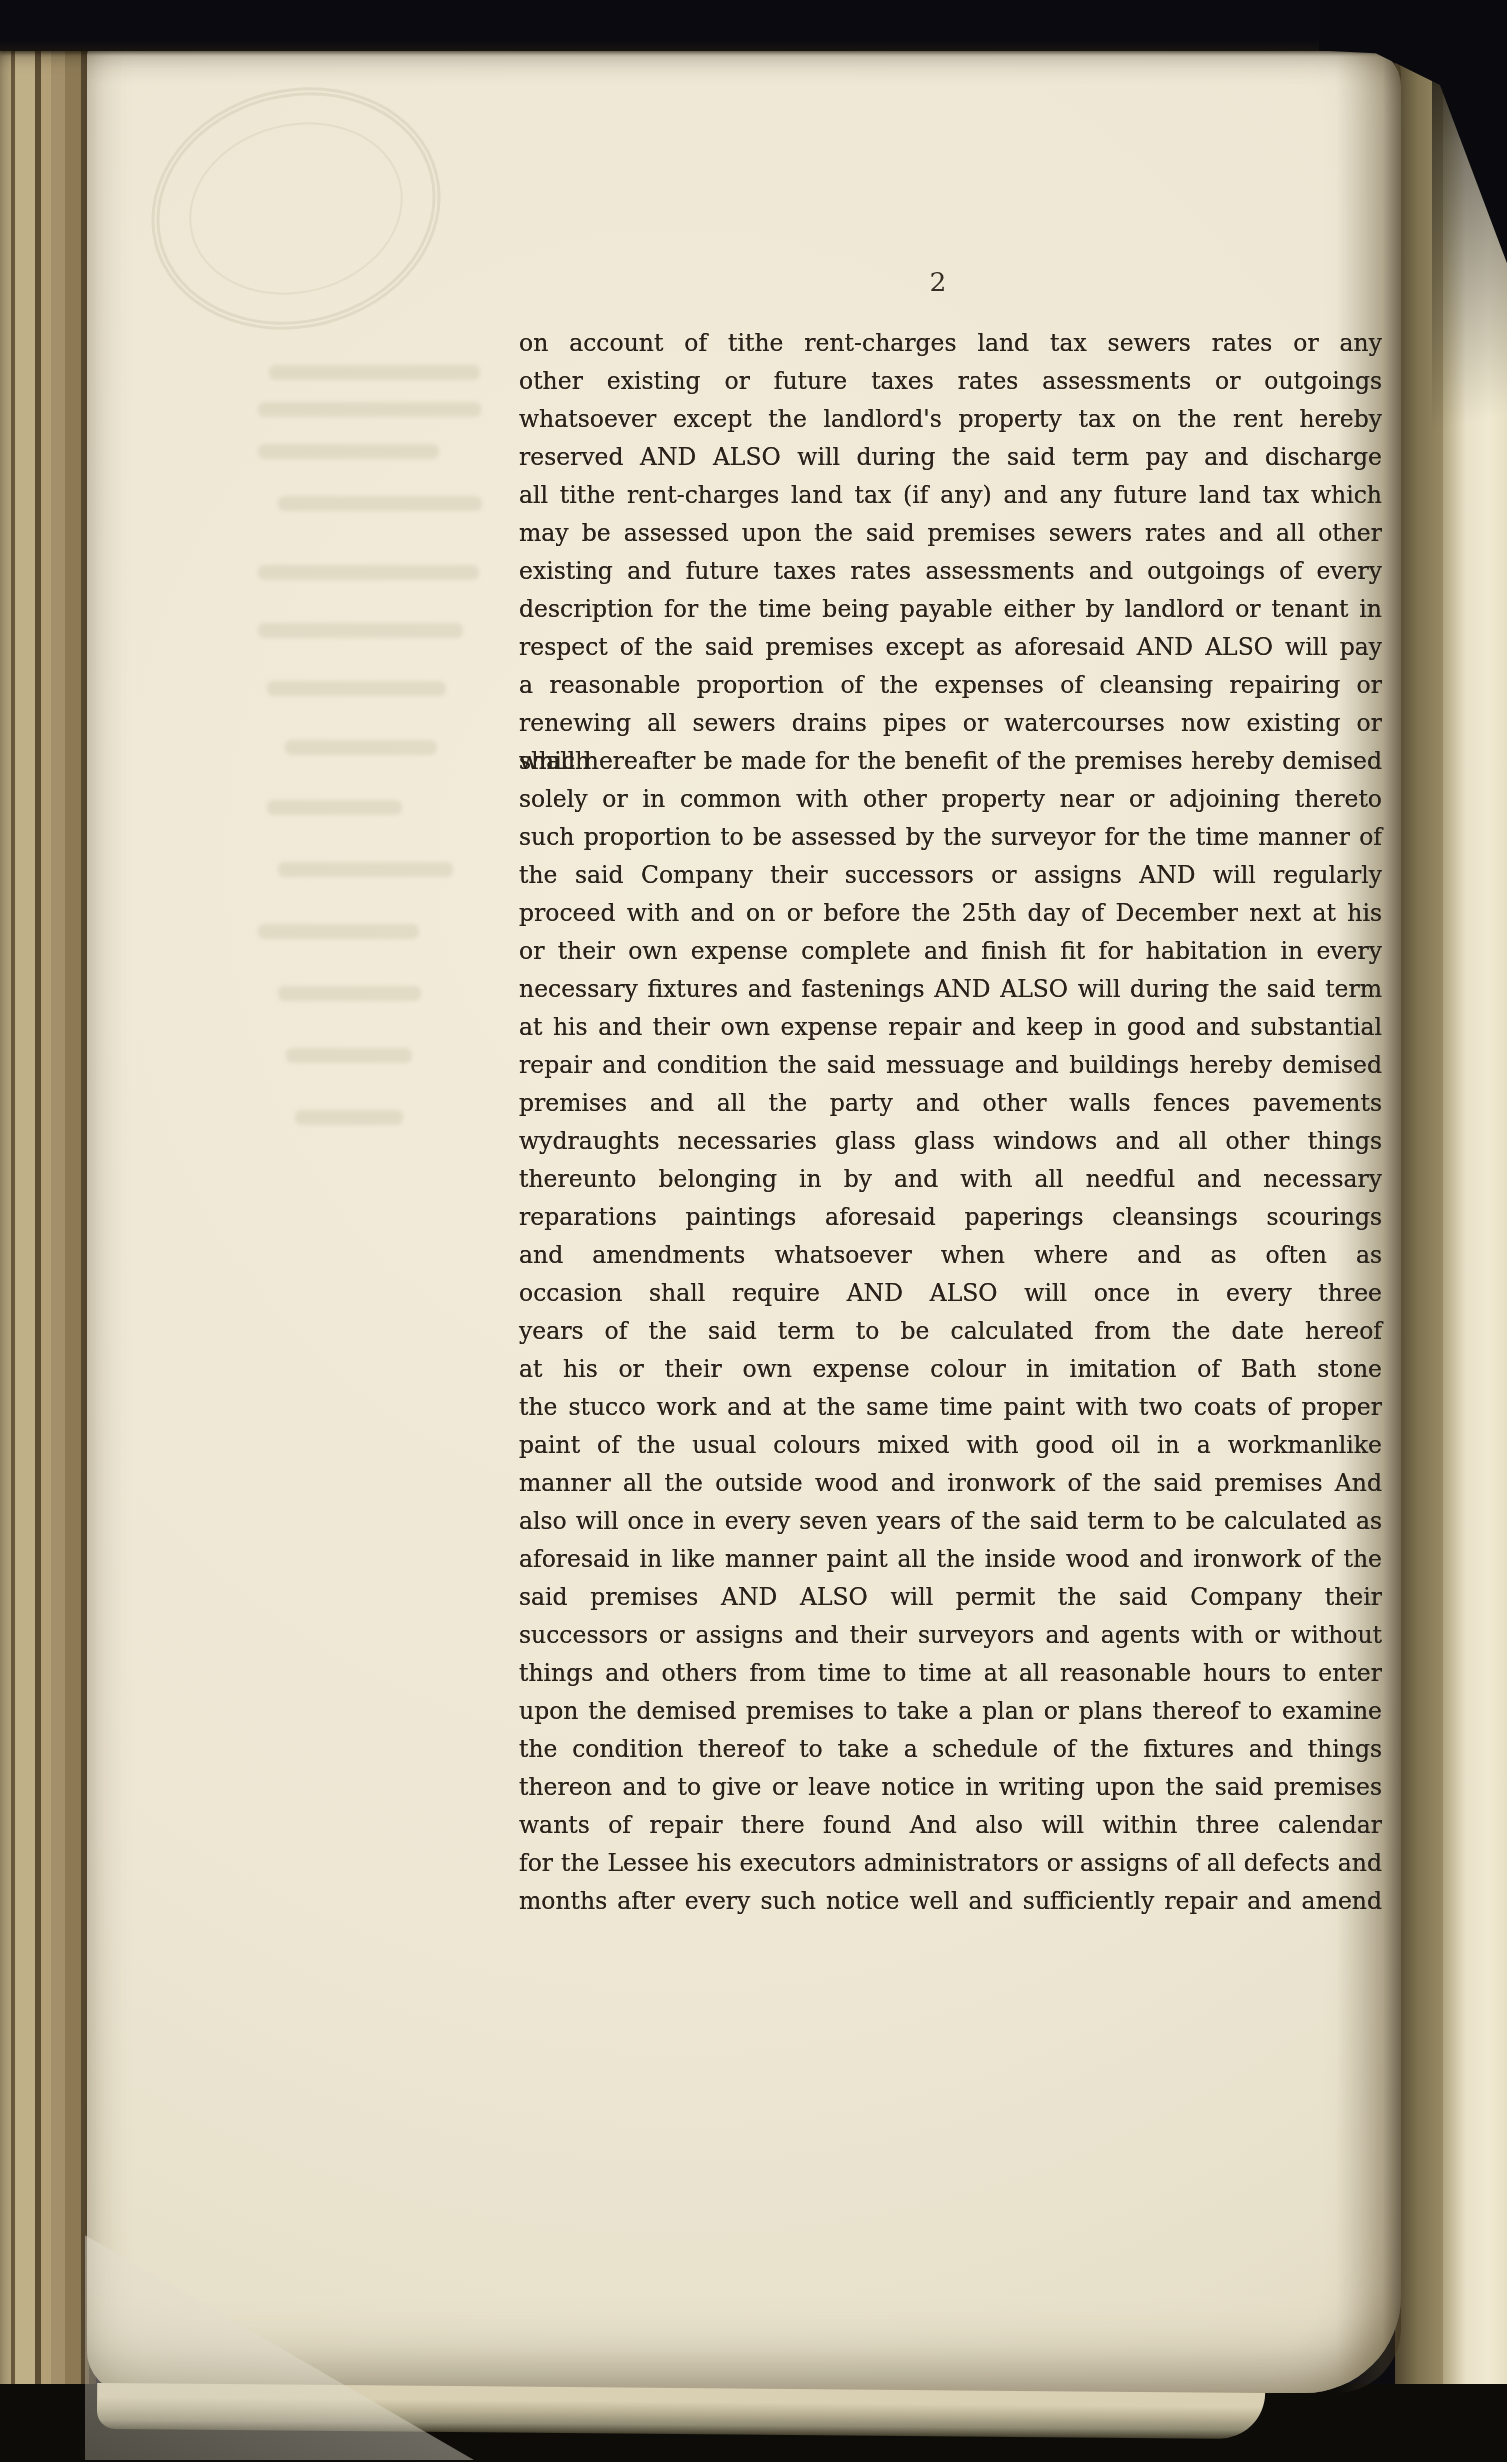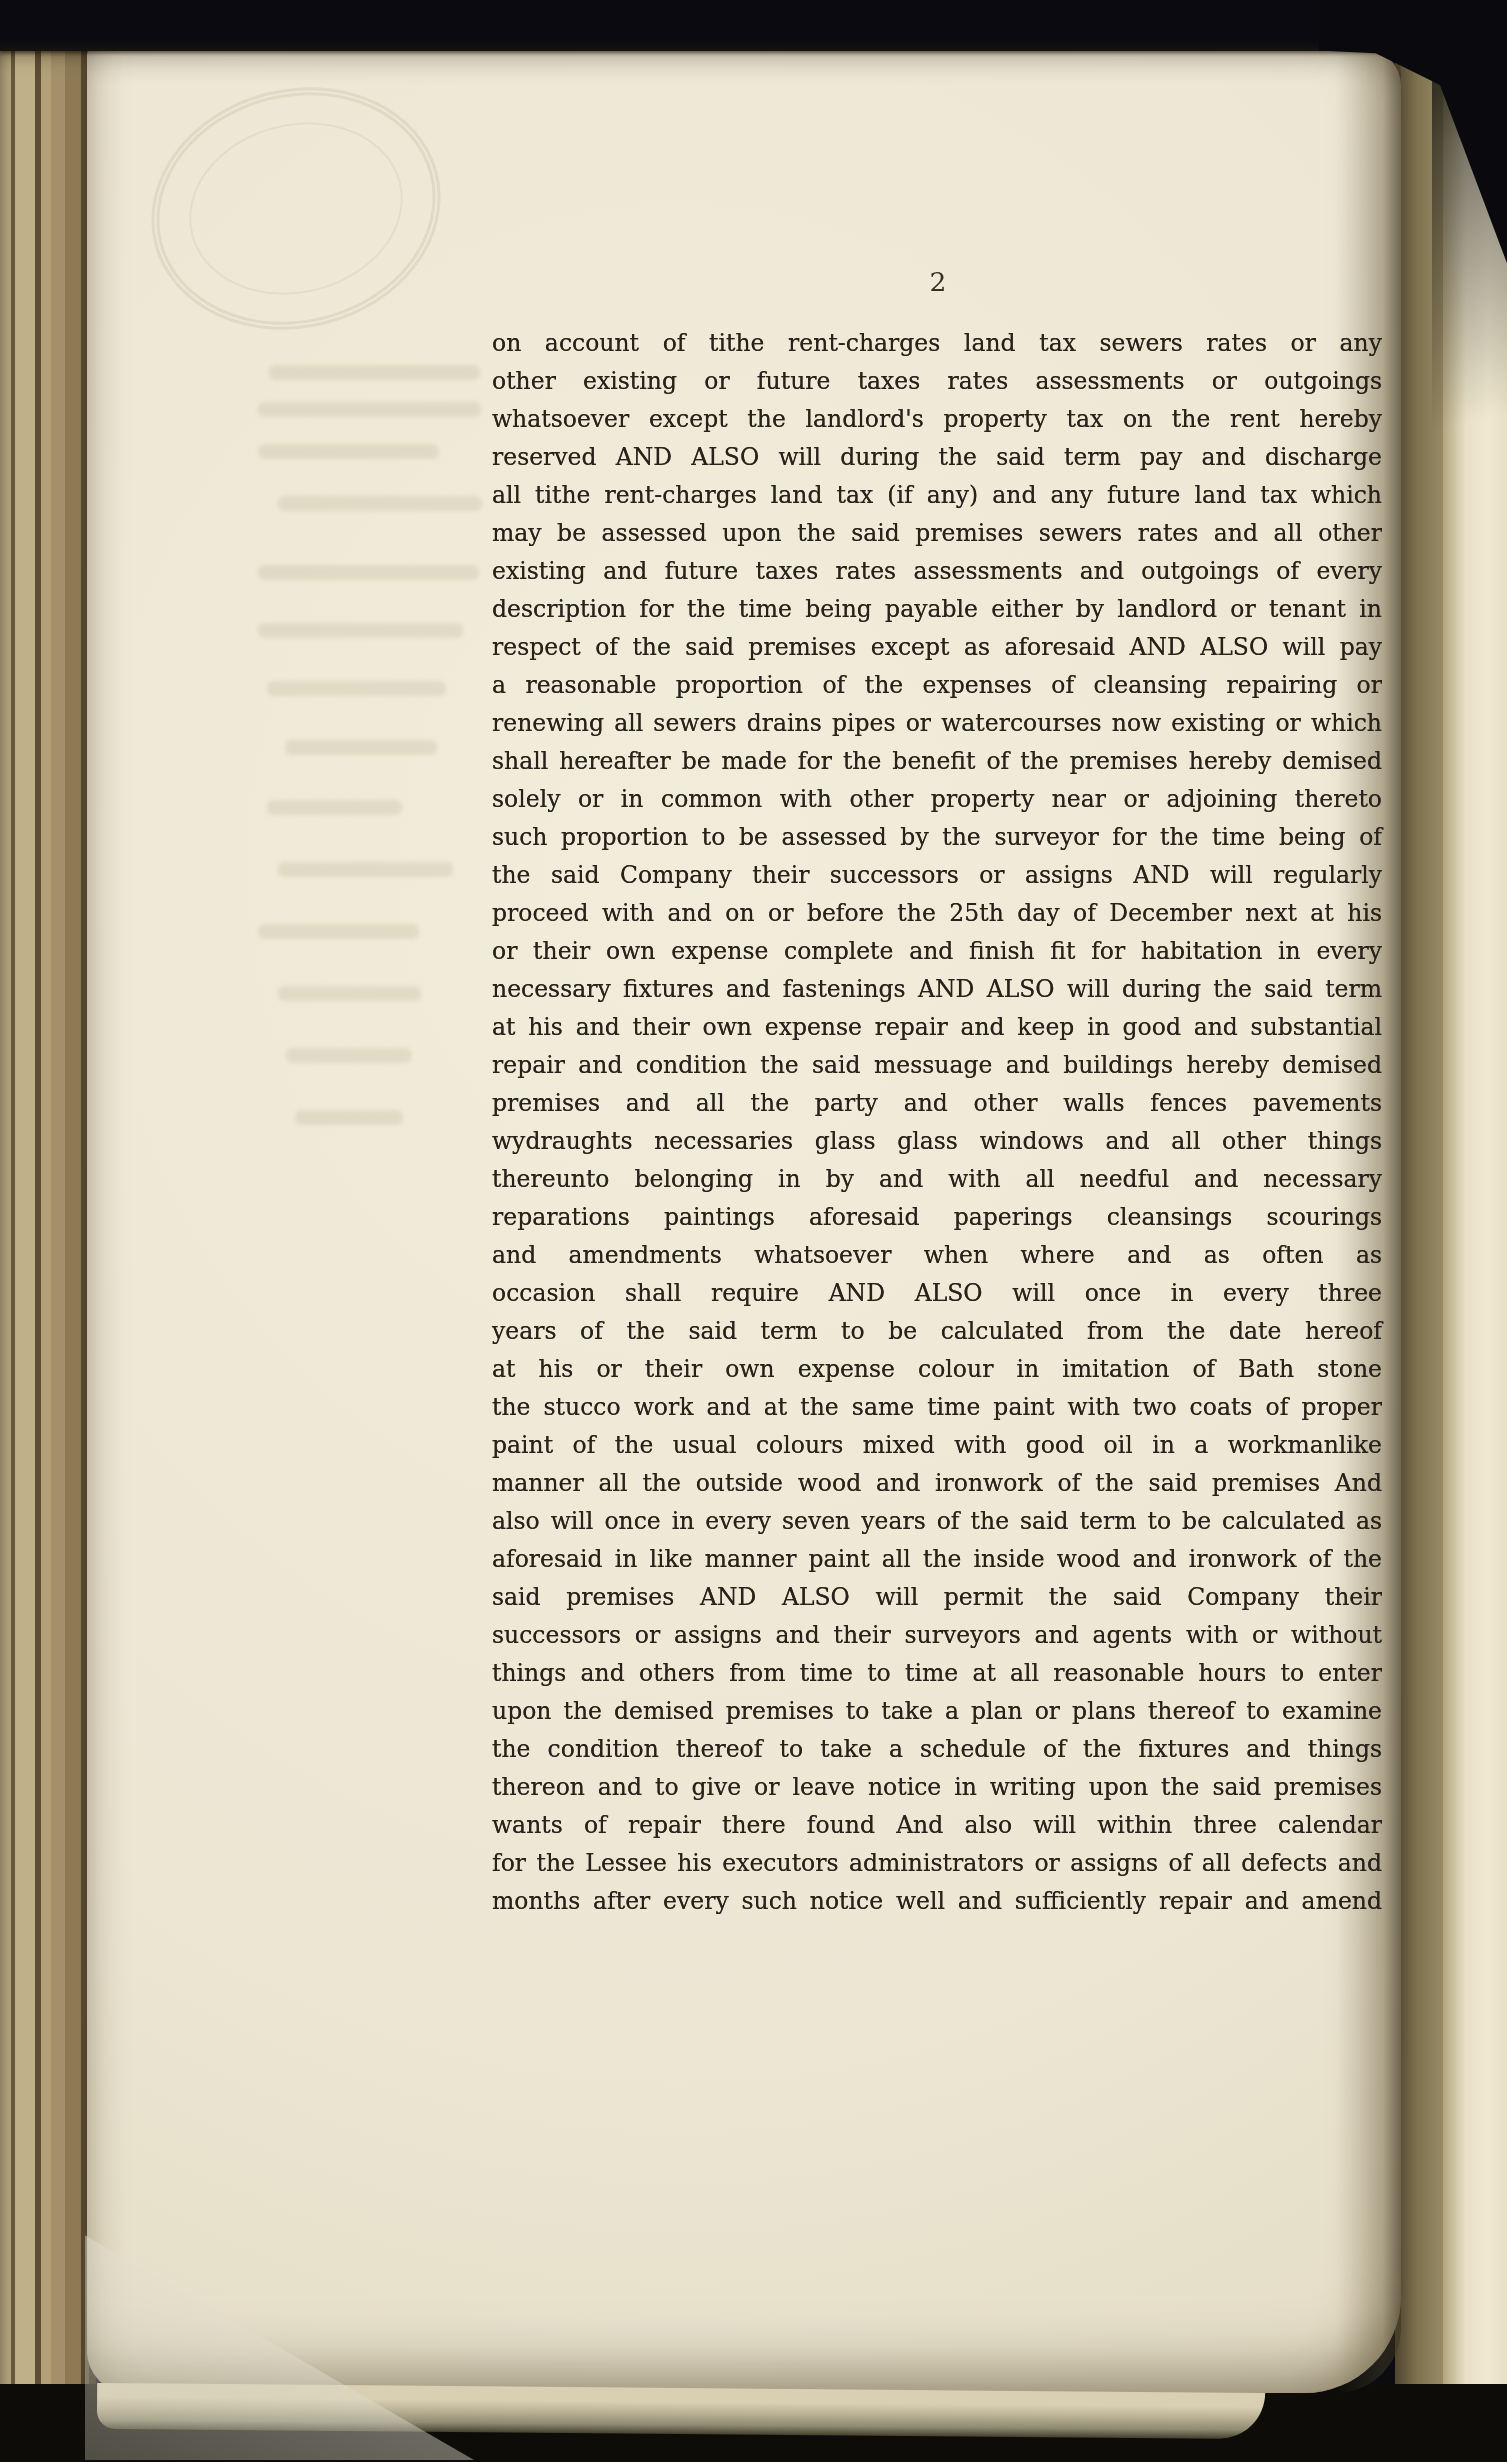--- a/index.html
+++ b/index.html
@@ -87,21 +87,21 @@
   
   .page-num {
     position:absolute; left:901px; top:266px; width:74px; z-index:7;
     text-align:center; font-size:26.6px; color:#352e24;
   }
   .textblock {
     position:absolute; left:492px; top:324px; width:890px; z-index:7;
     color:#28221b; font-size:23.5px; line-height:38px;
     text-shadow:0 0 0.4px rgba(40,34,27,.8);
   }
-  .line { text-align:justify; text-align-last:justify; height:38px; overflow:visible; }
+  .line { text-align:justify; text-align-last:justify; height:38px; overflow:visible;margin-left:27px; }
 </style>
 </head>
 <body>
 
 <div class="scene">
 
   <div class="left-stack"></div>
 
   <div class="gap-band"></div>
   <div class="next-page"></div>
@@ -147,21 +147,21 @@
       <div class="line">reserved AND ALSO will during the said term pay and discharge</div>
       <div class="line">all tithe rent-charges land tax (if any) and any future land tax which</div>
       <div class="line">may be assessed upon the said premises sewers rates and all other</div>
       <div class="line">existing and future taxes rates assessments and outgoings of every</div>
       <div class="line">description for the time being payable either by landlord or tenant in</div>
       <div class="line">respect of the said premises except as aforesaid AND ALSO will pay</div>
       <div class="line">a reasonable proportion of the expenses of cleansing repairing or</div>
       <div class="line">renewing all sewers drains pipes or watercourses now existing or which</div>
       <div class="line">shall hereafter be made for the benefit of the premises hereby demised</div>
       <div class="line">solely or in common with other property near or adjoining thereto</div>
-      <div class="line">such proportion to be assessed by the surveyor for the time being of</div>
+      <div class="line">such proportion to be assessed by the surveyor for the time manner of</div>
       <div class="line">the said Company their successors or assigns AND will regularly</div>
       <div class="line">proceed with and on or before the 25th day of December next at his</div>
       <div class="line">or their own expense complete and finish fit for habitation in every</div>
       <div class="line">necessary fixtures and fastenings AND ALSO will during the said term</div>
       <div class="line">at his and their own expense repair and keep in good and substantial</div>
       <div class="line">repair and condition the said messuage and buildings hereby demised</div>
       <div class="line">premises and all the party and other walls fences pavements</div>
       <div class="line">wydraughts necessaries glass glass windows and all other things</div>
       <div class="line">thereunto belonging in by and with all needful and necessary</div>
       <div class="line">reparations paintings aforesaid paperings cleansings scourings</div>

